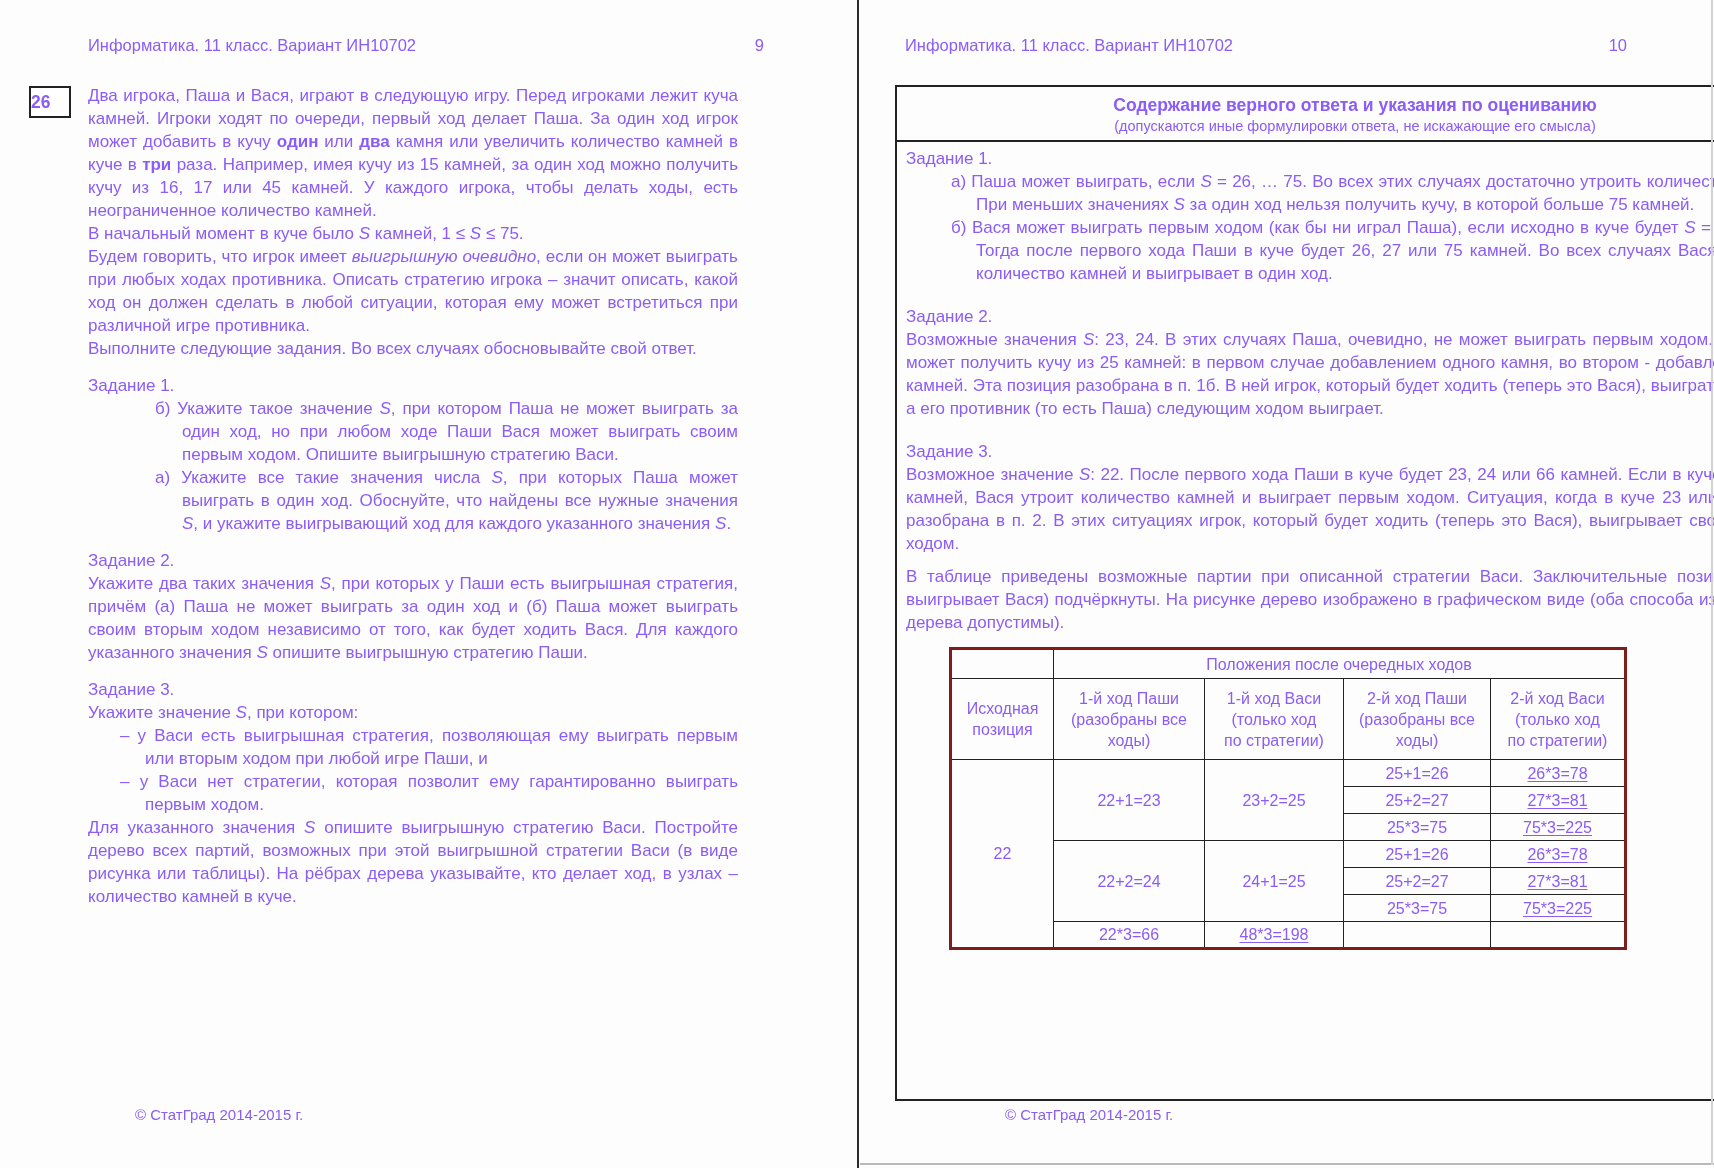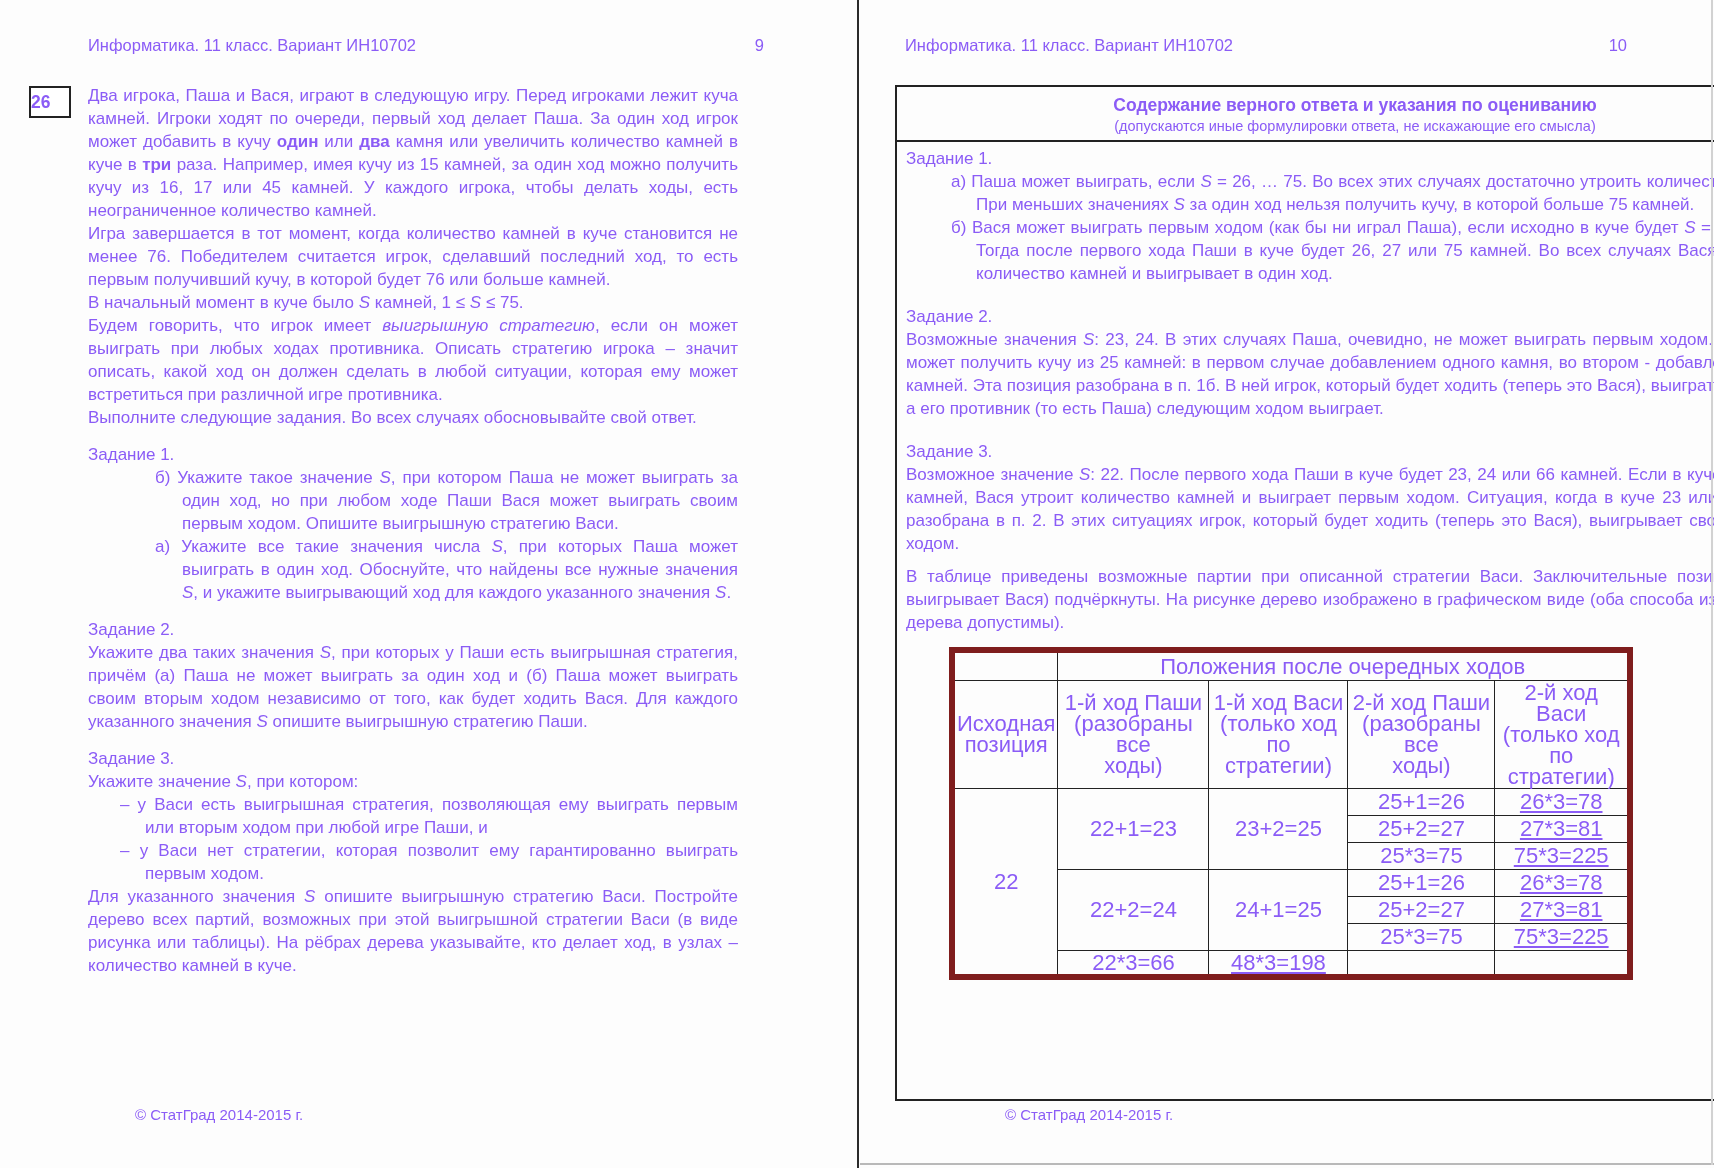--- a/index.html
+++ b/index.html
@@ -37,21 +37,21 @@
   .answer-box{position:absolute;left:36px;top:85px;width:920px;height:1016px;border:2px solid #222;background:#fdfdfd;box-sizing:border-box;}
   .answer-head{border-bottom:2px solid #222;padding:6px 8px 4px 8px;}
   .answer-title{text-align:center;font-weight:bold;font-size:17.5px;line-height:24px;}
   .answer-sub{text-align:center;font-size:14.5px;line-height:19px;}
   .content-right{padding:4px 10px 0 9px;}
   .content-right > .blk:first-child{margin-top:1px;}
   .content-right .h{margin-top:20px;}
   .content-right .gap{margin-top:10px;}
   .content-right .item{padding-left:70px;text-indent:-25px;}
 
-  table.moves{border-collapse:collapse;border:6px solid #7f1d1d;margin:13px 0 0 52px;font-size:22px;table-layout:fixed;}
+  table.moves{border-collapse:collapse;border:3px solid #7f1d1d;margin:13px 0 0 52px;font-size:16px;table-layout:fixed;}
   table.moves th,table.moves td{
     border:1.5px solid #222;text-align:center;vertical-align:middle;
     font-weight:normal;padding:1px 2px;line-height:21px;
   }
   table.moves thead tr.span-row{height:30px;}
   table.moves thead tr.cols-row th{height:78px;white-space:pre-line;}
   table.moves tbody tr{height:27px;}
 
   .pg-footer{position:absolute;top:1106px;font-size:15px;margin-left:10px;}
   .page-left .pg-footer{left:125px;}
@@ -64,23 +64,22 @@
   <div class="page page-left">
     <div class="pg-header">
       <span>Информатика. 11 класс. Вариант ИН10702</span>
       <span>9</span>
     </div>
     <div class="task-box">
       <span>26</span>
     </div>
     <div class="content content-left">
         <p class="blk p"><span>Два игрока, Паша и Вася, играют в следующую игру. Перед игроками лежит куча камней. Игроки ходят по очереди, первый ход делает Паша. За один ход игрок может добавить в кучу </span><span class="b">один</span><span> или </span><span class="b">два</span><span> камня или увеличить количество камней в куче в </span><span class="b">три</span><span> раза. Например, имея кучу из 15 камней, за один ход можно получить кучу из 16, 17 или 45 камней. У каждого игрока, чтобы делать ходы, есть неограниченное количество камней.</span></p>
-        <p class="blk p"><span>Игра завершается в тот момент, когда количество камней в куче становится не менее 76. Победителем считается игрок, сделавший последний ход, то есть первым получивший кучу, в которой будет 76 или больше камней.</span></p>
         <p class="blk p"><span>В начальный момент в куче было </span><span class="i">S</span><span> камней, 1 ≤ </span><span class="i">S</span><span> ≤ 75.</span></p>
-        <p class="blk p"><span>Будем говорить, что игрок имеет </span><span class="i">выигрышную стратегию</span><span>, если он может выиграть при любых ходах противника. Описать стратегию игрока – значит описать, какой ход он должен сделать в любой ситуации, которая ему может встретиться при различной игре противника.</span></p>
+        <p class="blk p"><span>Будем говорить, что игрок имеет </span><span class="i">выигрышную очевидно</span><span>, если он может выиграть при любых ходах противника. Описать стратегию игрока – значит описать, какой ход он должен сделать в любой ситуации, которая ему может встретиться при различной игре противника.</span></p>
         <p class="blk p"><span>Выполните следующие задания. Во всех случаях обосновывайте свой ответ.</span></p>
         <p class="blk h"><span>Задание 1.</span></p>
         <p class="blk item"><span>б) Укажите такое значение </span><span class="i">S</span><span>, при котором Паша не может выиграть за один ход, но при любом ходе Паши Вася может выиграть своим первым ходом. Опишите выигрышную стратегию Васи.</span></p>
         <p class="blk item"><span>а) Укажите все такие значения числа </span><span class="i">S</span><span>, при которых Паша может выиграть в один ход. Обоснуйте, что найдены все нужные значения </span><span class="i">S</span><span>, и укажите выигрывающий ход для каждого указанного значения </span><span class="i">S</span><span>.</span></p>
         <p class="blk h"><span>Задание 2.</span></p>
         <p class="blk p"><span>Укажите два таких значения </span><span class="i">S</span><span>, при которых у Паши есть выигрышная стратегия, причём (а) Паша не может выиграть за один ход и (б) Паша может выиграть своим вторым ходом независимо от того, как будет ходить Вася. Для каждого указанного значения </span><span class="i">S</span><span> опишите выигрышную стратегию Паши.</span></p>
         <p class="blk h"><span>Задание 3.</span></p>
         <p class="blk p"><span>Укажите значение </span><span class="i">S</span><span>, при котором:</span></p>
         <p class="blk dash"><span>– у Васи есть выигрышная стратегия, позволяющая ему выиграть первым или вторым ходом при любой игре Паши, и</span></p>
         <p class="blk dash"><span>– у Васи нет стратегии, которая позволит ему гарантированно выиграть первым ходом.</span></p>

